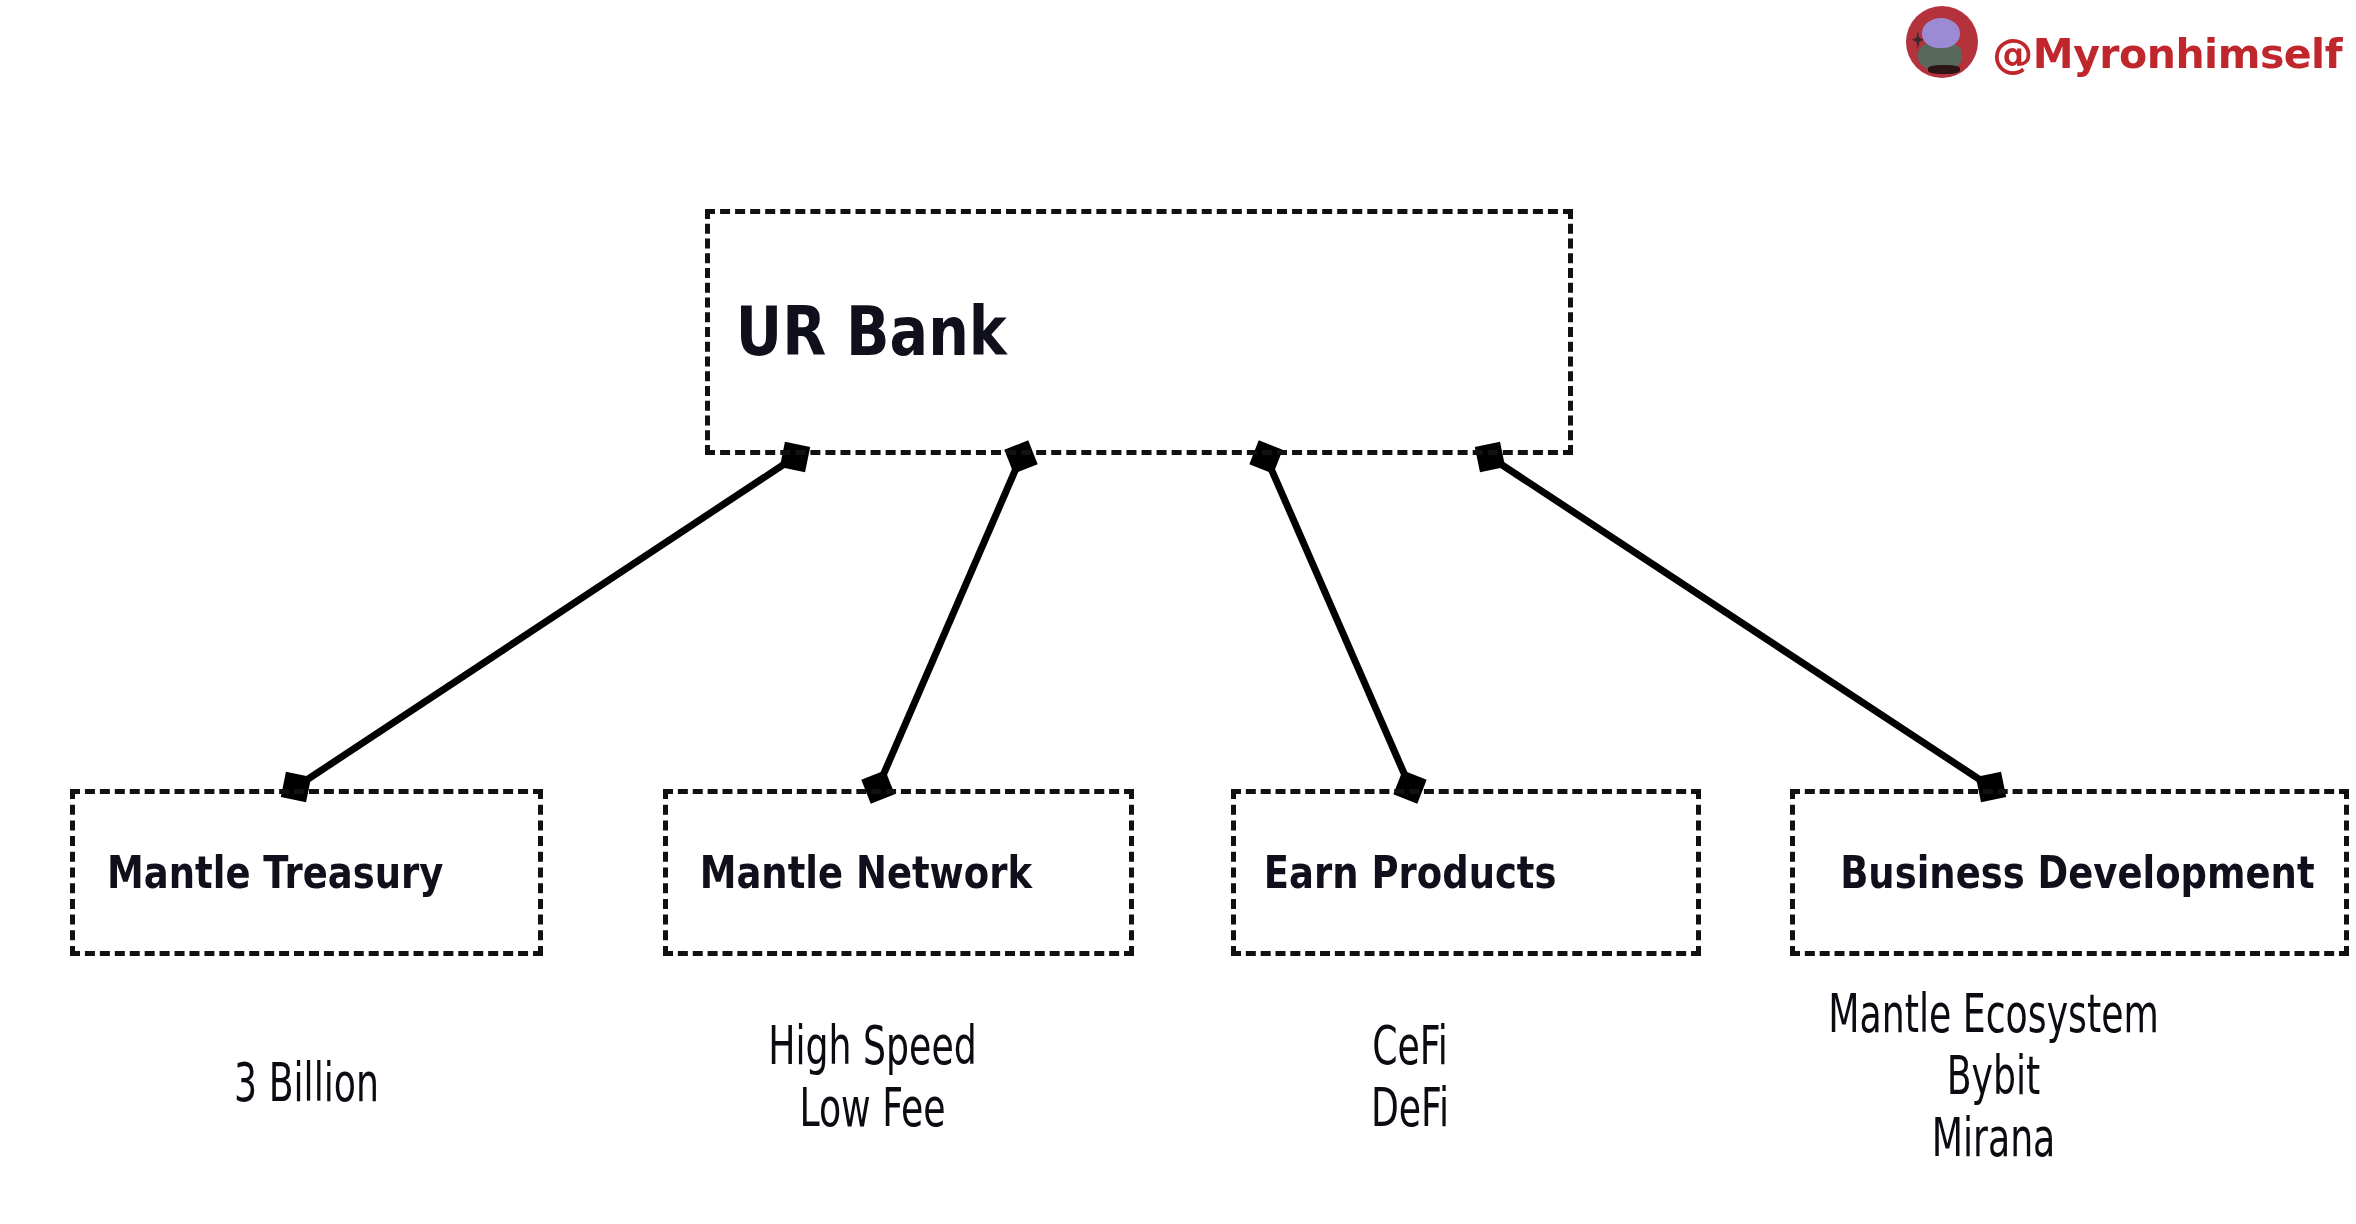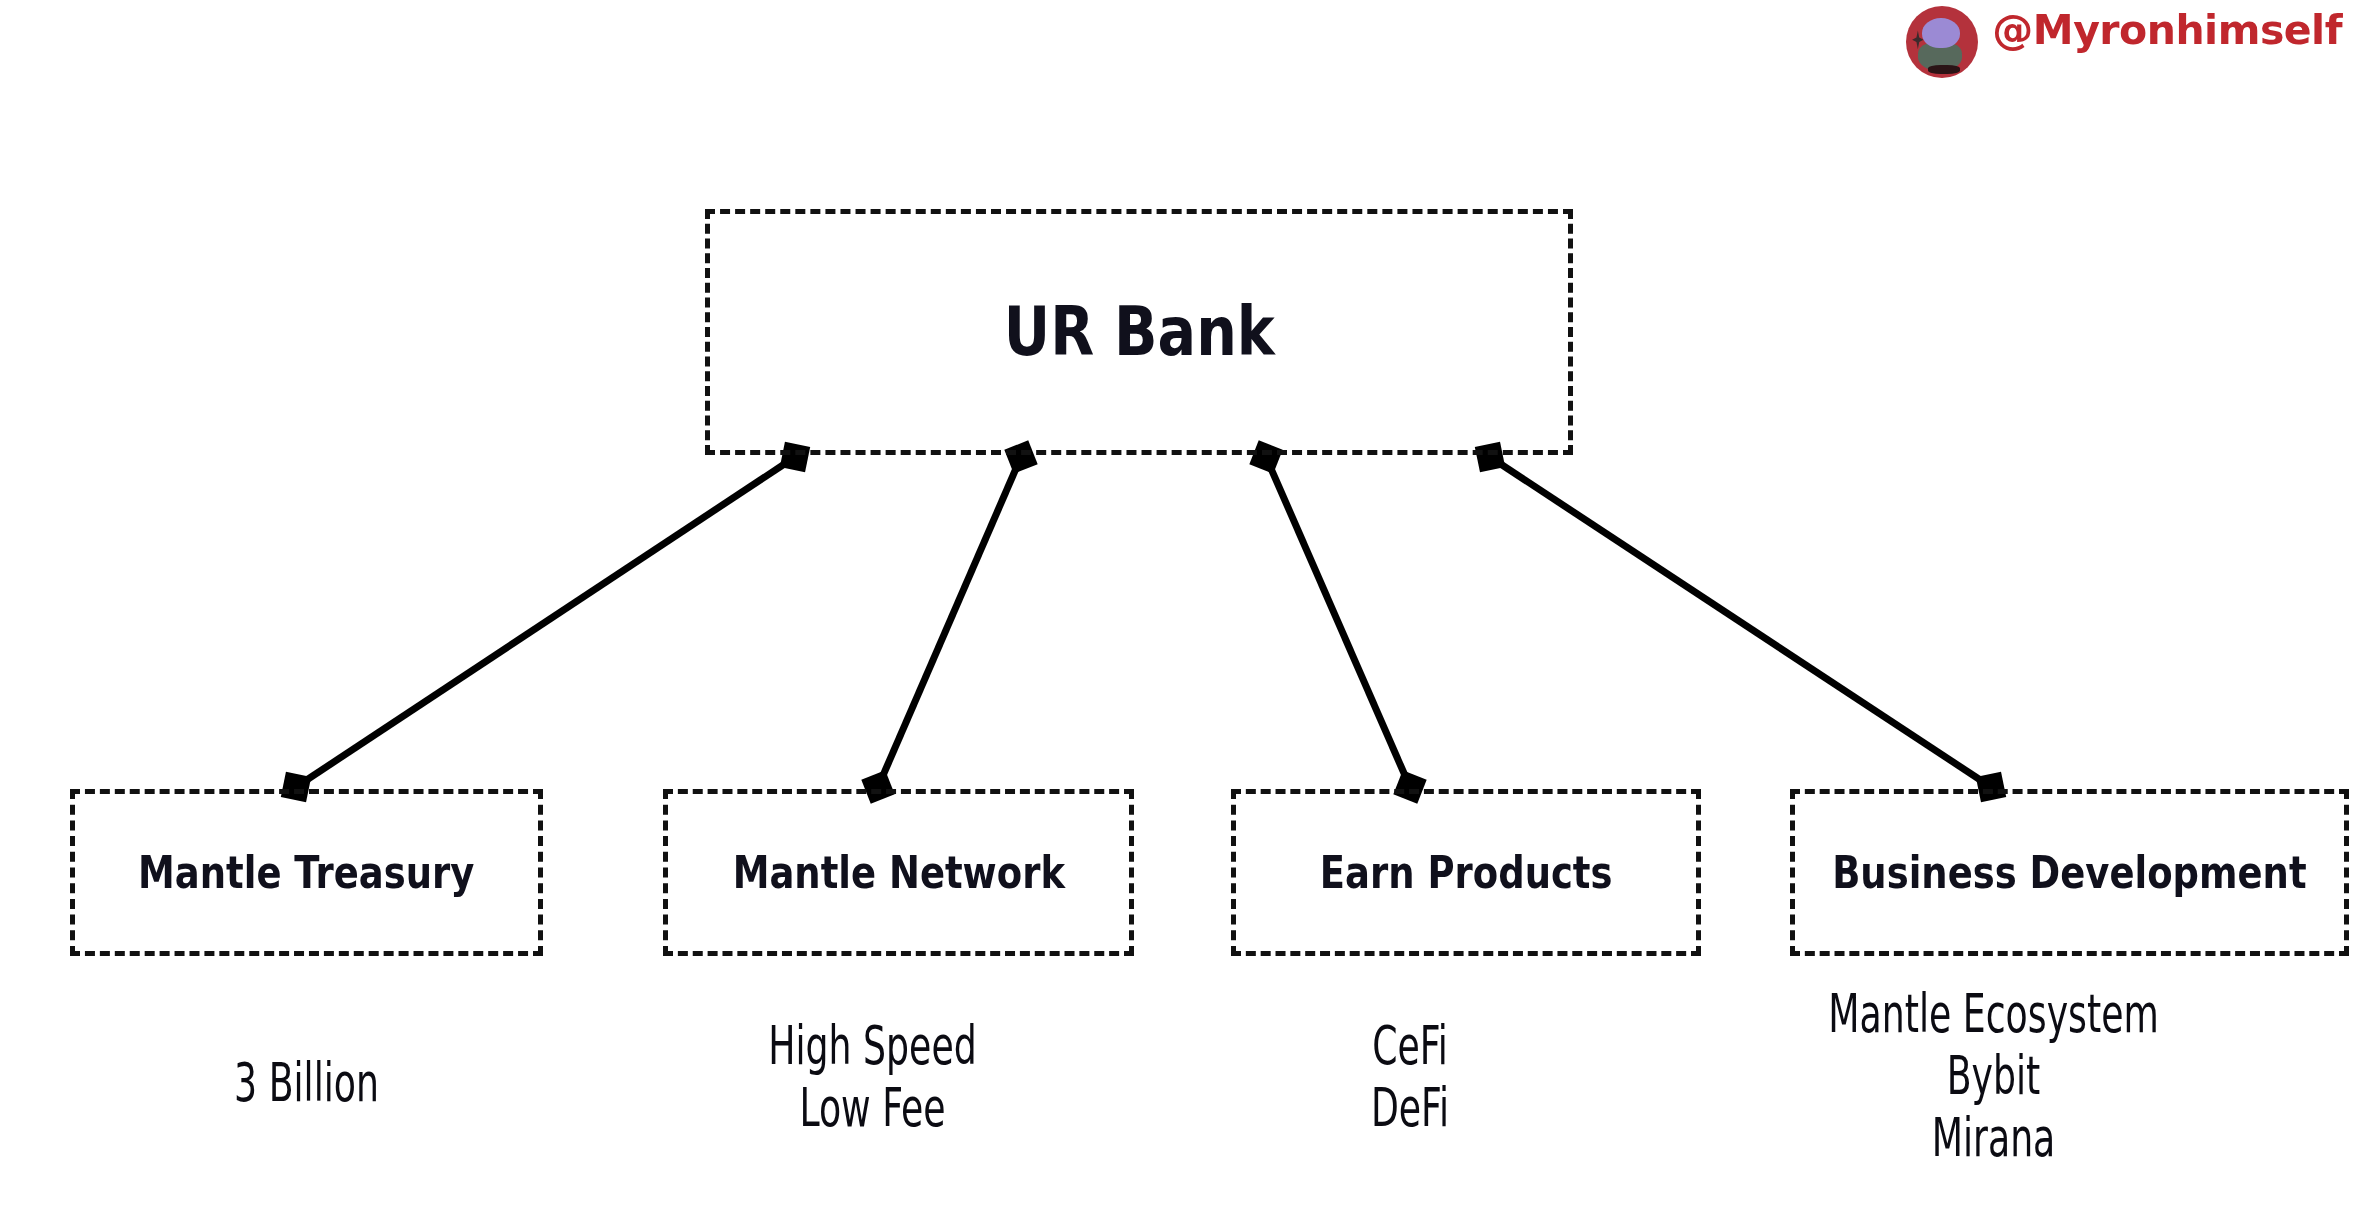--- a/index.html
+++ b/index.html
@@ -15,21 +15,21 @@
     font-family: "Liberation Sans", sans-serif;
     -webkit-font-smoothing: antialiased;
   }
 
   
   #watermark {
     position: absolute;
     top: 6px;
     right: 14px;
     display: flex;
-    align-items: flex-start;
+    align-items: flex-end;
     gap: 14px;
   }
   #watermark .avatar {
     width: 72px;
     height: 72px;
     border-radius: 50%;
     background: #b4323c;
     position: relative;
     overflow: hidden;
     flex: 0 0 auto;
@@ -88,21 +88,20 @@
     height: 1224px;
   }
 
   
   .node-box {
     position: absolute;
     border: 5px dashed #111111;
     background: transparent;
     display: flex;
     align-items: center;
-    justify-content: center;
     box-sizing: border-box;
   }
   .node-label {
     font-family: "DejaVu Sans", sans-serif;
     font-weight: bold;
     color: #10101c;
     text-align: center;
     line-height: 1;
     transform: scaleX(0.84);
     white-space: nowrap;

